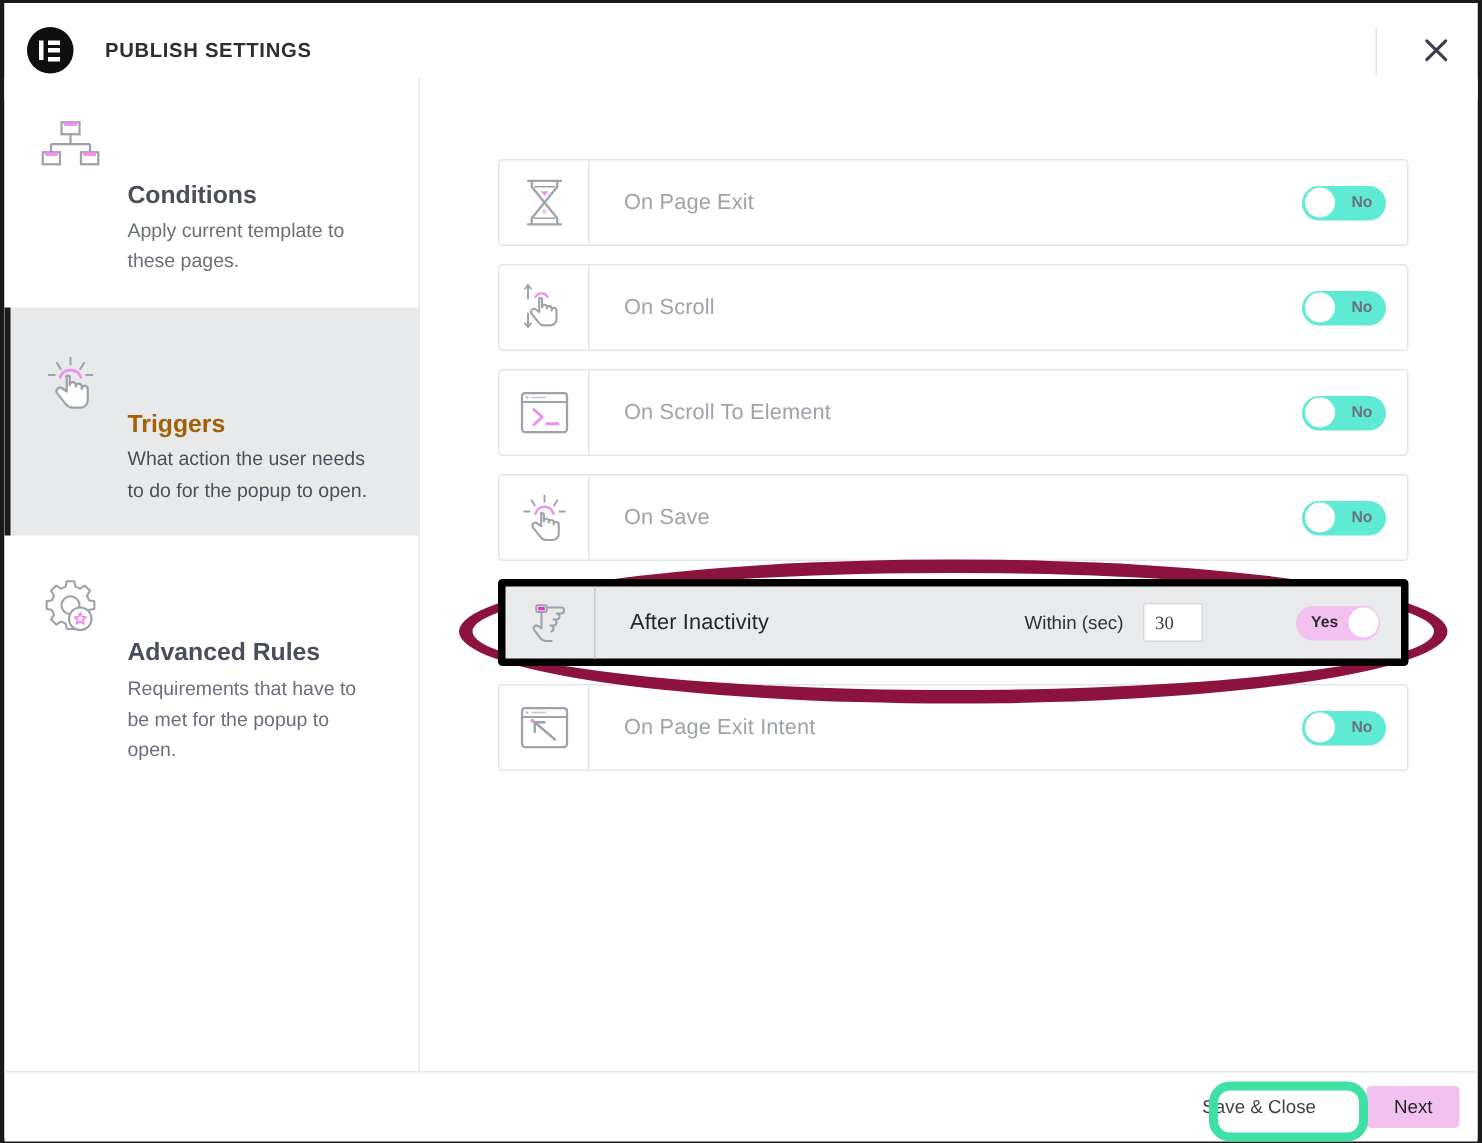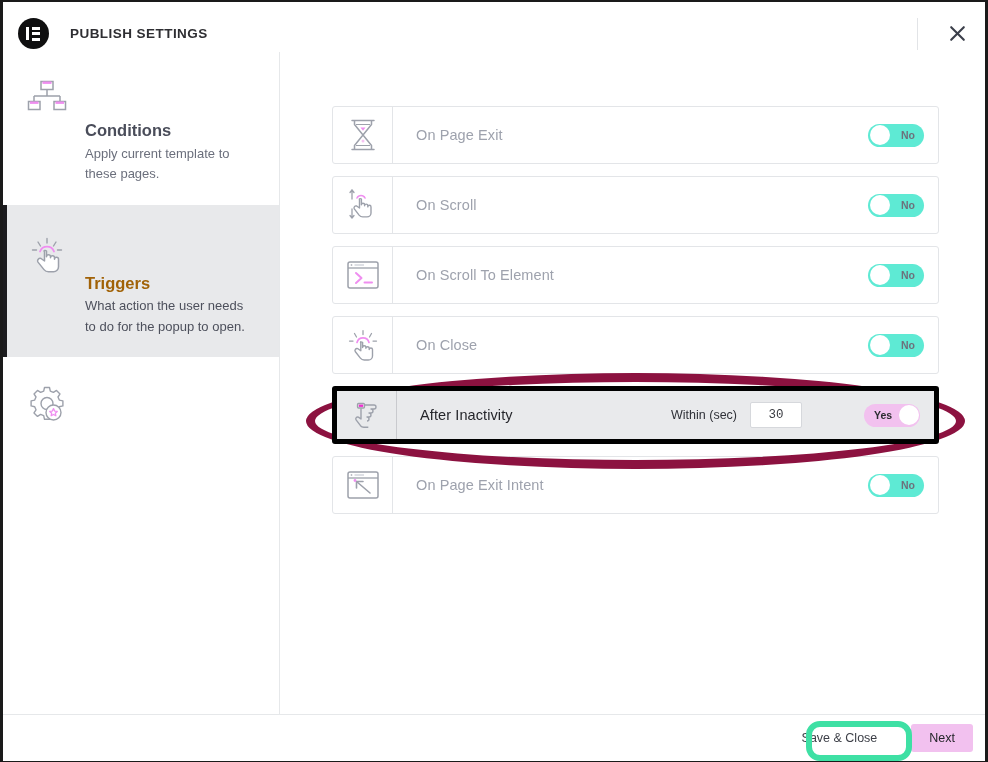--- a/index.html
+++ b/index.html
@@ -188,33 +188,32 @@
     margin-left: auto;
     display: flex;
     align-items: center;
   }
   .within-label {
     font-size: 12.5px;
     color: #2f3138;
     margin-right: 13px;
   }
   .within-input {
-    width: 52px;
+    width: 40px;
     height: 26px;
     border: 1px solid #d6d8dc;
     background: #ffffff;
     border-radius: 2px;
-    font-family: Liberation Mono, monospace;
+    font-family: Liberation Serif, serif;
     font-size: 12.5px;
     color: #3a3c42;
     padding: 0 7px;
     box-sizing: border-box;
     outline: none;
     margin-right: 62px;
-    text-align: center;
   }
 
   
   .toggle {
     position: relative;
     width: 56px;
     height: 23px;
     border-radius: 12px;
     background: #5eead4;
     cursor: pointer;
@@ -370,20 +369,24 @@
 
     <div class="side-item">
       <div class="side-item-icon">
         <svg width="44" height="44" viewBox="0 0 44 44" aria-hidden="true">
           <path d="M19.5 4.5 h5 l0.8 3.6 3.1 1.3 3.1 -2 3.5 3.5 -2 3.1 1.3 3.1 3.6 0.8 v5 l-3.6 0.8 -1.3 3.1 2 3.1 -3.5 3.5 -3.1 -2 -3.1 1.3 -0.8 3.6 h-5 l-0.8 -3.6 -3.1 -1.3 -3.1 2 -3.5 -3.5 2 -3.1 -1.3 -3.1 -3.6 -0.8 v-5 l3.6 -0.8 1.3 -3.1 -2 -3.1 3.5 -3.5 3.1 2 3.1 -1.3 z" fill="none" stroke="#9da1ab" stroke-width="1.4" stroke-linejoin="round"></path>
           <circle cx="22" cy="20.5" r="6" fill="#ffffff" stroke="#9da1ab" stroke-width="1.4"></circle>
           <circle cx="28.5" cy="29.5" r="7.5" fill="#ffffff" stroke="#9da1ab" stroke-width="1.4"></circle>
           <path d="M28.5 25.6 l1.15 2.5 2.6 0.3 -1.95 1.8 0.55 2.6 -2.35 -1.35 -2.35 1.35 0.55 -2.6 -1.95 -1.8 2.6 -0.3 z" fill="none" stroke="#ef8ef0" stroke-width="1.3" stroke-linejoin="round"></path>
         </svg>
       </div>
+      <div class="side-item-text">
+        <div class="side-item-title">Advanced Rules</div>
+        <div class="side-item-desc">Requirements that have to be met for the popup to open.</div>
+      </div>
     </div>
   </div>
 
   <div class="main">
 
     <div class="trigger-card">
       <div class="card-icon">
         <svg width="30" height="34" viewBox="0 0 30 34" aria-hidden="true">
           <path d="M4 2.5 H26 M4 31.5 H26" stroke="#9da1ab" stroke-width="1.5" stroke-linecap="round"></path>
           <path d="M6.5 2.5 v4 L15 17 l8.5 -10.5 v-4 M6.5 31.5 v-4 L15 17 l8.5 10.5 v4" fill="none" stroke="#9da1ab" stroke-width="1.5" stroke-linejoin="round"></path>
@@ -448,21 +451,21 @@
     <div class="trigger-card">
       <div class="card-icon">
         <svg width="36" height="36" viewBox="0 0 36 36" aria-hidden="true">
           <path d="M9.5 6.5 L11.5 10 M18 3.5 V7.5 M26.5 6.5 L24.5 10" fill="none" stroke="#9da1ab" stroke-width="1.25" stroke-linecap="round"></path>
           <path d="M4.5 14 H8 M28 14 H31.5" fill="none" stroke="#9da1ab" stroke-width="1.25" stroke-linecap="round"></path>
           <path d="M12 15.5 a6.2 6.2 0 0 1 12 0" fill="none" stroke="#ef8ef0" stroke-width="1.7" stroke-linecap="round"></path>
           <path d="M15.8 14.8 v9 l-2.9 -2.1 a2 2 0 0 0 -2.5 3 l5 6.4 a5 5 0 0 0 3.8 1.9 h4.2 a4.1 4.1 0 0 0 4.1 -4.1 v-6.3 a1.65 1.65 0 0 0 -3.3 0 v-1.25 a1.65 1.65 0 0 0 -3.3 0 v-0.9 a1.65 1.65 0 0 0 -3.3 0 v-5 a2 2 0 0 0 -2.1 0 z" fill="#ffffff" stroke="#9da1ab" stroke-width="1.4" stroke-linejoin="round"></path>
         </svg>
       </div>
       <div class="card-body">
-        <span class="card-label">On Close</span>
+        <span class="card-label">On Save</span>
         <div class="card-controls">
           <div class="toggle">
             <span class="knob"></span>
             <span class="tgl-text">No</span>
           </div>
         </div>
       </div>
     </div>
 
     <div class="trigger-card is-on">

